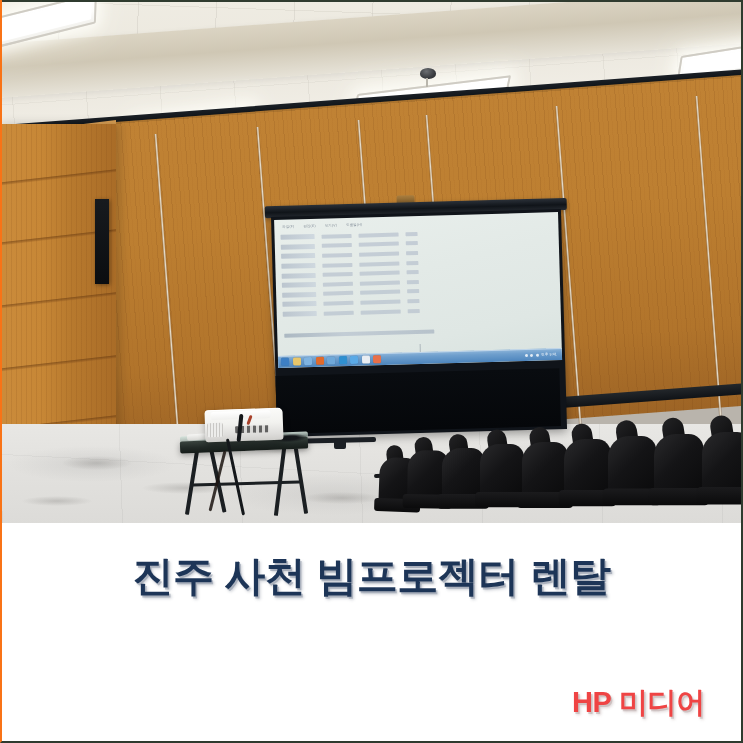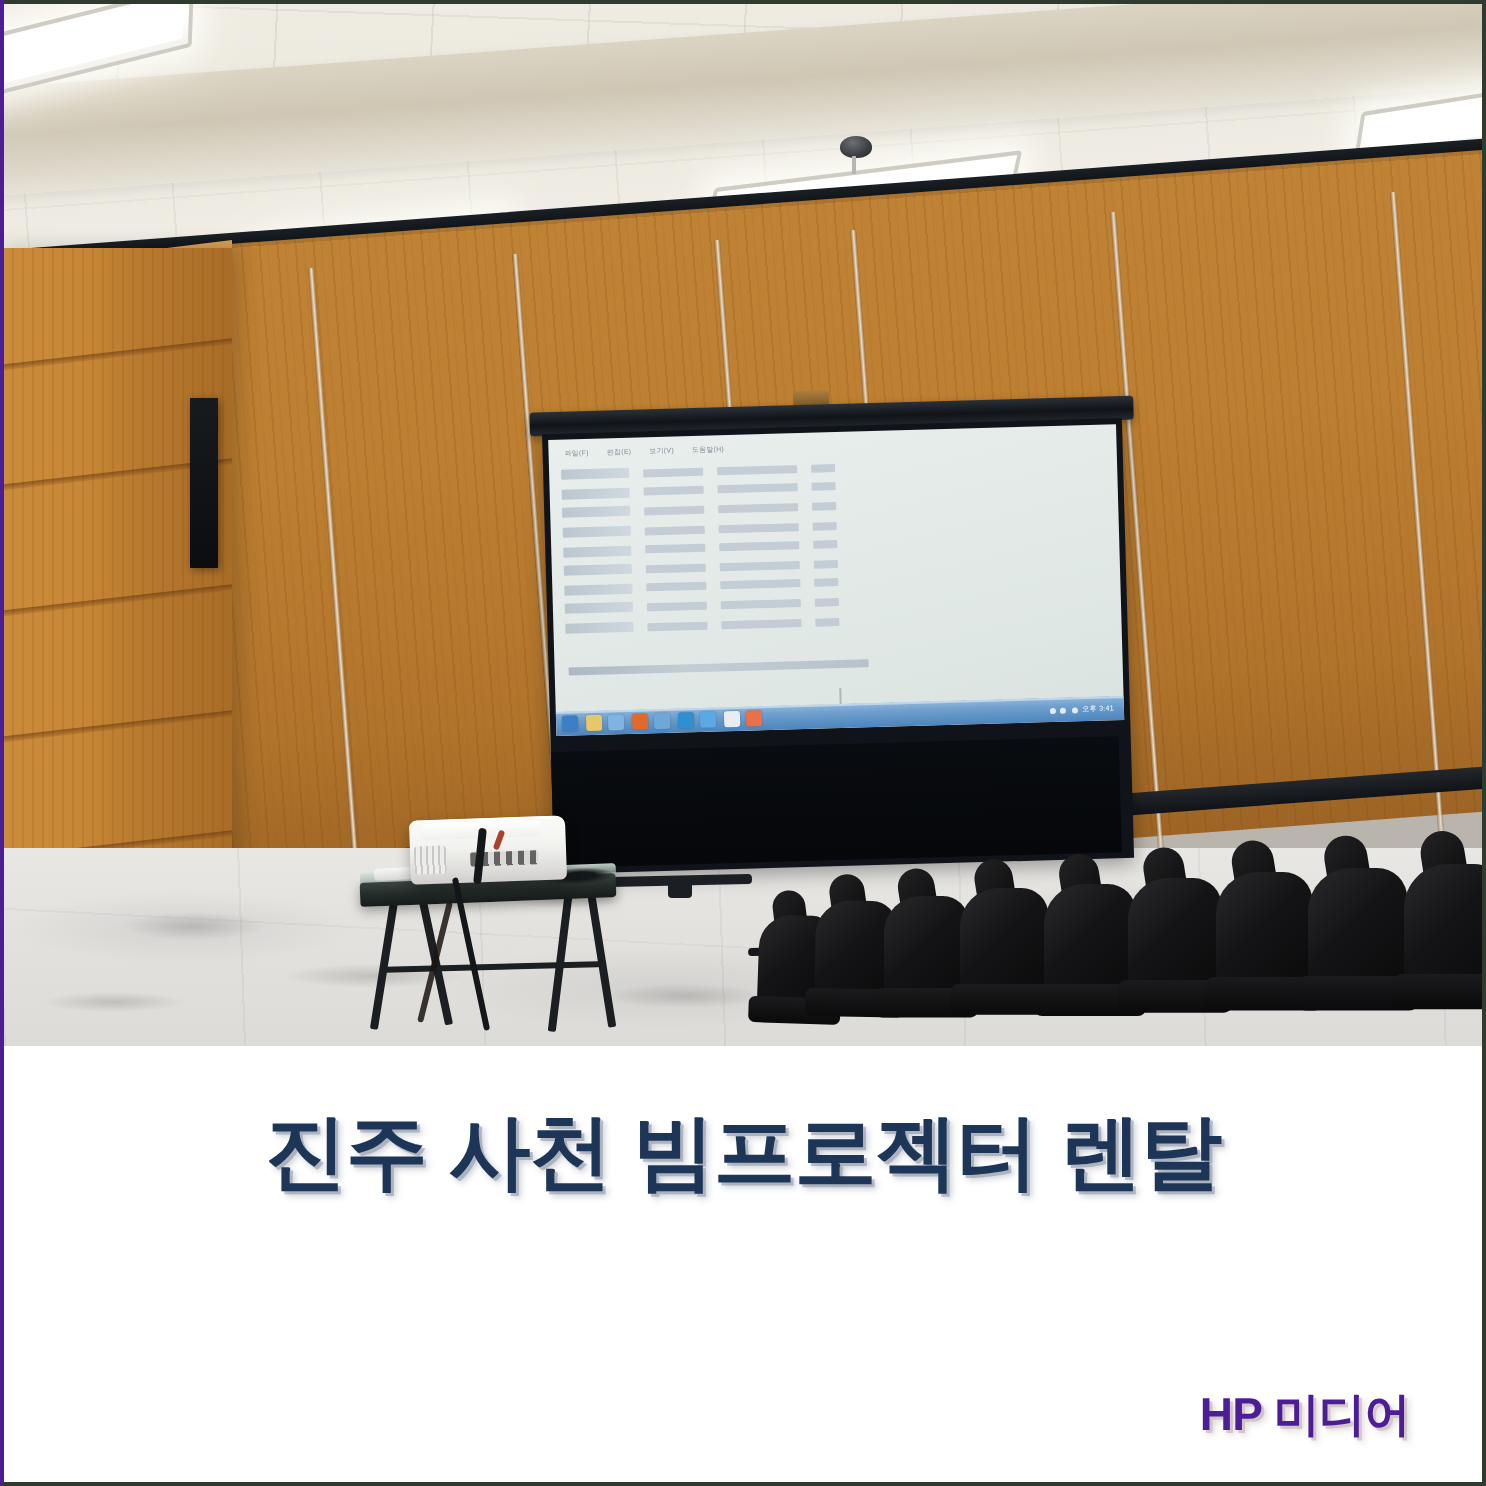--- a/index.html
+++ b/index.html
@@ -7,21 +7,21 @@
   html,body{ background:#ffffff; }
   body{
     width:743px; height:743px; overflow:hidden;
     font-family:"Liberation Sans","DejaVu Sans",sans-serif;
   }
 
   
   #promo-card{
     position:relative; width:743px; height:743px;
     background:#ffffff;
-    border-left:2px solid #4c1d95;
+    border-left:2px solid #f97316;
     border-right:2px solid #2f3b2f;
     border-bottom:2px solid #2f3b2f;
     overflow:hidden;
   }
 
   
   #photo{
     position:absolute; left:0; top:0; width:743px; height:523px;
     overflow:hidden; background:#b9b4ac;
     border-top:2px solid #2f3b2f;
@@ -351,22 +351,22 @@
     letter-spacing:-0.5px;
     text-align:center;
     white-space:nowrap;
     text-shadow:
        1.5px 1.5px 0 rgba(120,130,150,.45),
        2.5px 2.5px 3px rgba(90,100,120,.30);
   }
   #brand-tag{
     position:absolute; right:36px; bottom:18px;
     font-family:"Liberation Sans","DejaVu Sans",sans-serif;
-    font-weight:bold; font-size:23px;
-    color:#4c1d95; letter-spacing:-0.3px;
+    font-weight:bold; font-size:29px;
+    color:#ef4444; letter-spacing:-0.3px;
     text-shadow:
        1.5px 1.5px 0 rgba(170,150,150,.40),
        2.5px 2.5px 3px rgba(140,110,110,.28);
   }
 </style>
 </head>
 <body>
 
 <div id="promo-card">
 

